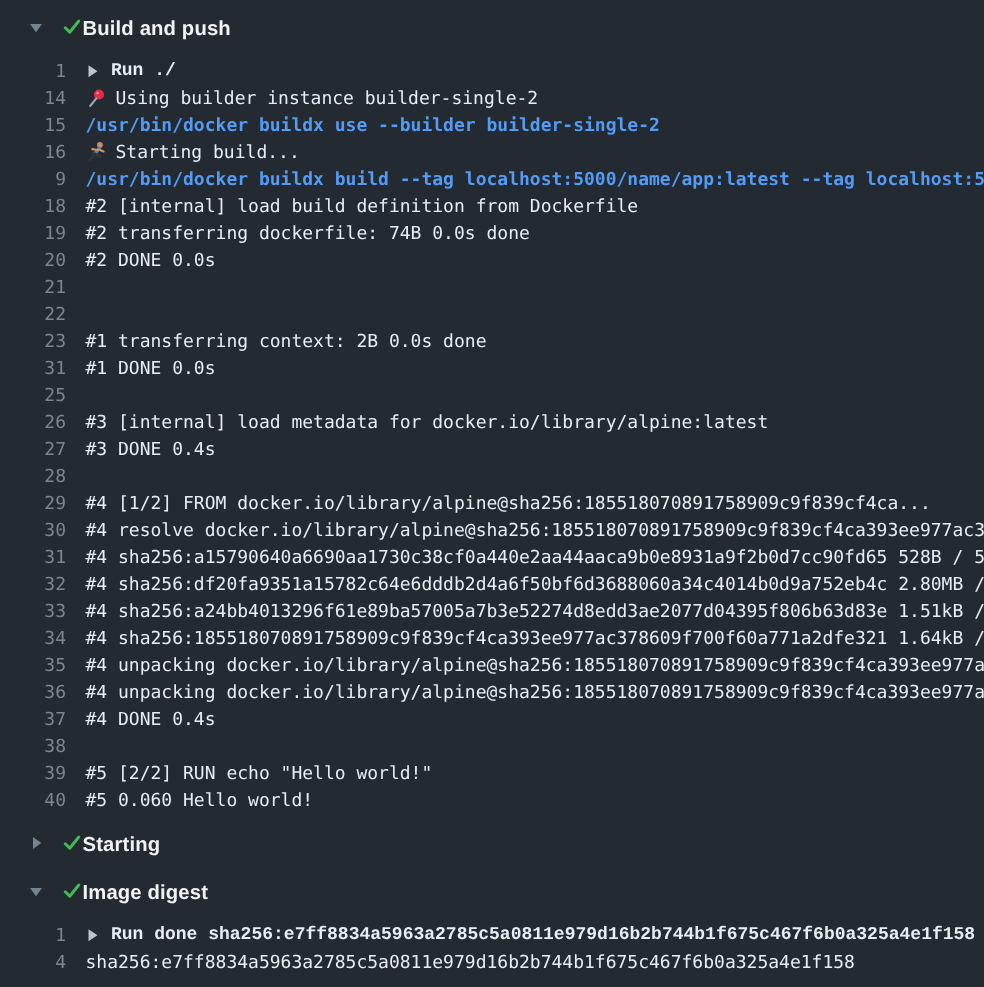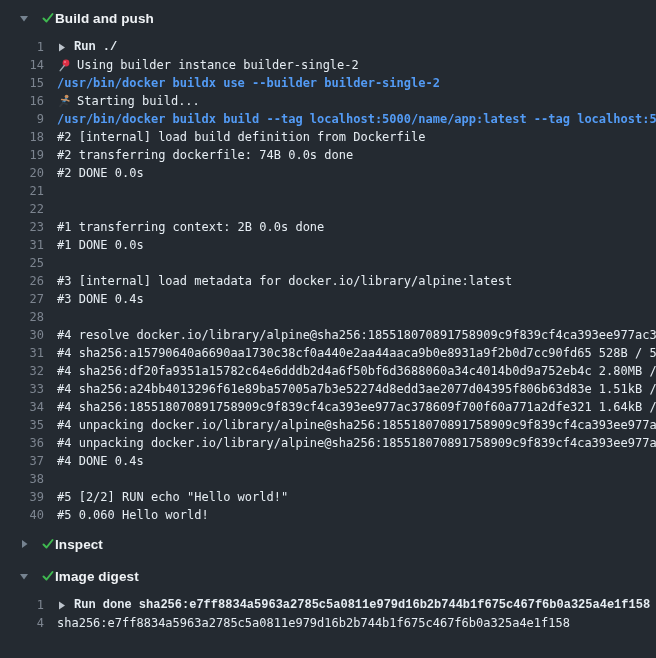--- a/index.html
+++ b/index.html
@@ -85,20 +85,21 @@
         <div class="log-line"><a class="num">19</a><span class="content"><span>#2 transferring dockerfile: 74B 0.0s done</span></span></div>
         <div class="log-line"><a class="num">20</a><span class="content"><span>#2 DONE 0.0s</span></span></div>
         <div class="log-line"><a class="num">21</a><span class="content"><span></span></span></div>
         <div class="log-line"><a class="num">22</a></div>
         <div class="log-line"><a class="num">23</a><span class="content"><span>#1 transferring context: 2B 0.0s done</span></span></div>
         <div class="log-line"><a class="num">31</a><span class="content"><span>#1 DONE 0.0s</span></span></div>
         <div class="log-line"><a class="num">25</a><span class="content"><span></span></span></div>
         <div class="log-line"><a class="num">26</a><span class="content"><span>#3 [internal] load metadata for docker.io/library/alpine:latest</span></span></div>
         <div class="log-line"><a class="num">27</a><span class="content"><span>#3 DONE 0.4s</span></span></div>
         <div class="log-line"><a class="num">28</a><span class="content"><span></span></span></div>
+        <div class="log-line"><a class="num">29</a><span class="content"><span>#4 [1/2] FROM docker.io/library/alpine@sha256:185518070891758909c9f839cf4ca...</span></span></div>
         <div class="log-line"><a class="num">30</a><span class="content"><span>#4 resolve docker.io/library/alpine@sha256:185518070891758909c9f839cf4ca393ee977ac3</span></span></div>
         <div class="log-line"><a class="num">31</a><span class="content"><span>#4 sha256:a15790640a6690aa1730c38cf0a440e2aa44aaca9b0e8931a9f2b0d7cc90fd65 528B / 5</span></span></div>
         <div class="log-line"><a class="num">32</a><span class="content"><span>#4 sha256:df20fa9351a15782c64e6dddb2d4a6f50bf6d3688060a34c4014b0d9a752eb4c 2.80MB /</span></span></div>
         <div class="log-line"><a class="num">33</a><span class="content"><span>#4 sha256:a24bb4013296f61e89ba57005a7b3e52274d8edd3ae2077d04395f806b63d83e 1.51kB /</span></span></div>
         <div class="log-line"><a class="num">34</a><span class="content"><span>#4 sha256:185518070891758909c9f839cf4ca393ee977ac378609f700f60a771a2dfe321 1.64kB /</span></span></div>
         <div class="log-line"><a class="num">35</a><span class="content"><span>#4 unpacking docker.io/library/alpine@sha256:185518070891758909c9f839cf4ca393ee977a</span></span></div>
         <div class="log-line"><a class="num">36</a><span class="content"><span>#4 unpacking docker.io/library/alpine@sha256:185518070891758909c9f839cf4ca393ee977a</span></span></div>
         <div class="log-line"><a class="num">37</a><span class="content"><span>#4 DONE 0.4s</span></span></div>
         <div class="log-line"><a class="num">38</a><span class="content"><span></span></span></div>
         <div class="log-line"><a class="num">39</a><span class="content"><span>#5 [2/2] RUN echo "Hello world!"</span></span></div>
@@ -107,21 +108,21 @@
   </section>
 
   <section>
     <div class="section-header">
       <svg class="expander" viewBox="0 0 10 10">
           <polygon points="3,1 3,9 8.5,5" fill="#768390"></polygon>
         </svg>
       <svg class="status" viewBox="0 0 14 14">
           <path d="M2.5 7.5 L5.5 10.5 L11.5 3" fill="none" stroke="#3fb950" stroke-width="2" stroke-linecap="round" stroke-linejoin="round"></path>
         </svg>
-      <span class="section-title">Inspect</span>
+      <span class="section-title">Starting</span>
     </div>
 
   </section>
 
   <section>
     <div class="section-header">
       <svg class="expander" viewBox="0 0 10 10">
           <polygon points="1,3 9,3 5,8.5" fill="#768390"></polygon>
         </svg>
       <svg class="status" viewBox="0 0 14 14">

